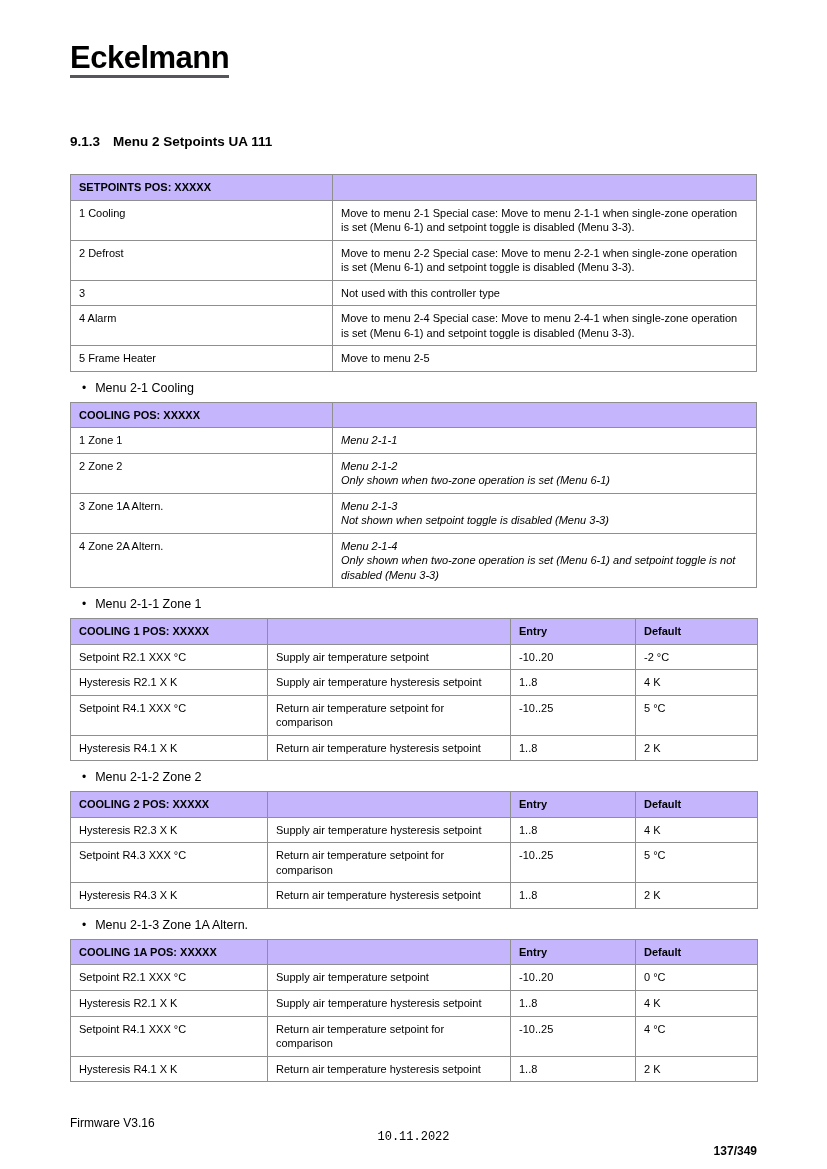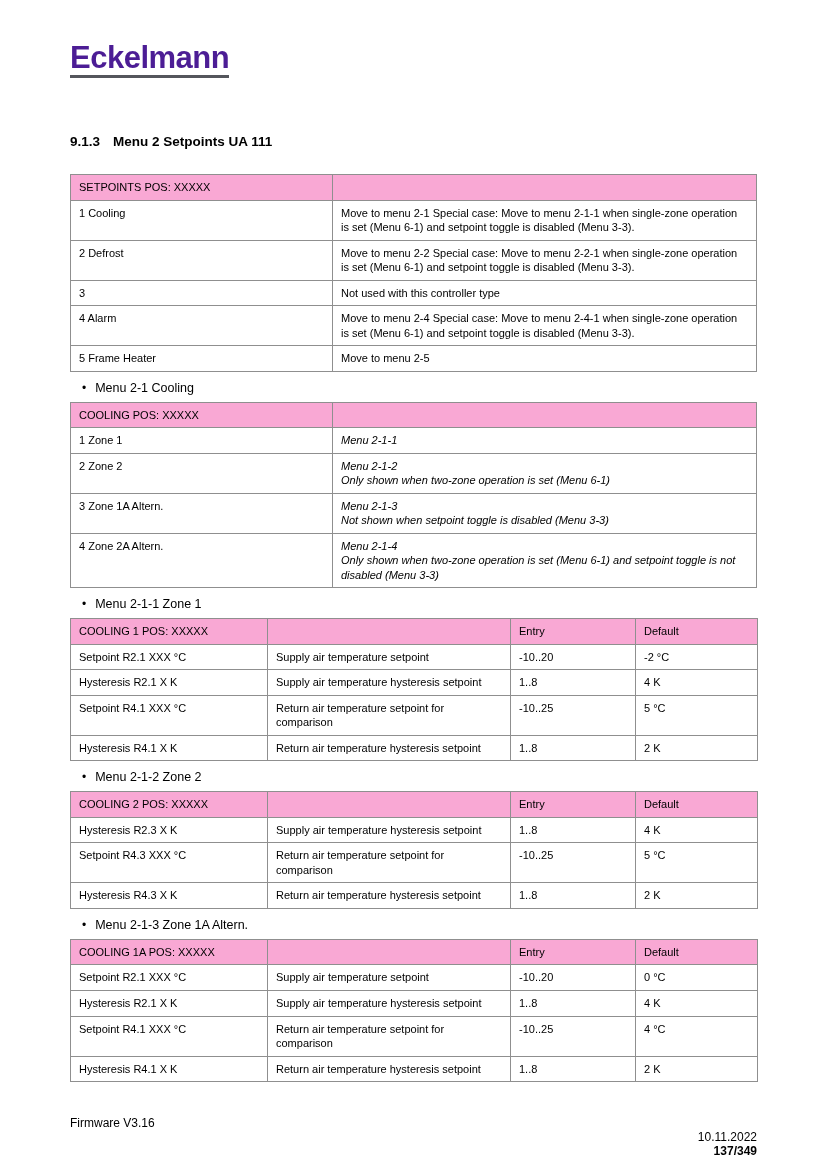--- a/index.html
+++ b/index.html
@@ -19,21 +19,21 @@
     top: 0;
     width: 687px;
   }
 
   .logo {
     display: inline-block;
     margin-top: 42px;
     font-size: 31px;
     font-weight: bold;
     letter-spacing: -0.5px;
-    color: #4c1d95;
+    color: #000000;
     line-height: 1;
     padding-bottom: 2px;
     border-bottom: 3px solid #54565c;
   }
 
   .heading {
     margin-top: 56px;
     margin-bottom: 25px;
     font-size: 13.5px;
     font-weight: bold;
@@ -48,22 +48,22 @@
   }
   table.doc th, table.doc td {
     border: 1px solid #8f8f8f;
     padding: 5px 8px;
     text-align: left;
     vertical-align: top;
     line-height: 1.32;
     overflow: hidden;
   }
   table.doc th {
-    background: #f9a8d4;
-    font-weight: normal;
+    background: #c4b5fd;
+    font-weight: bold;
   }
   td.pre { white-space: pre-line; font-style: italic; }
 
   col.w262 { width: 262px; }
   col.w197 { width: 197px; }
   col.w243 { width: 243px; }
   col.w125 { width: 125px; }
   col.w122 { width: 122px; }
 
   .bullet {
@@ -77,21 +77,21 @@
   .footer {
     position: absolute;
     left: 70px;
     top: 1116px;
     width: 687px;
     font-size: 12px;
     display: flex;
     flex-direction: column;
   }
   .footer .f-left   { flex: 1; text-align: left; }
-  .footer .f-center { flex: 1; text-align: right; }
+  .footer .f-center { flex: 1; text-align: center; font-family: Liberation Mono, monospace; }
   .footer .f-right  { flex: 1; text-align: right; font-weight: bold; }
 </style>
 </head>
 <body>
 
 <div class="page">
   <div class="content">
 
     <div class="logo">Eckelmann</div>
 

